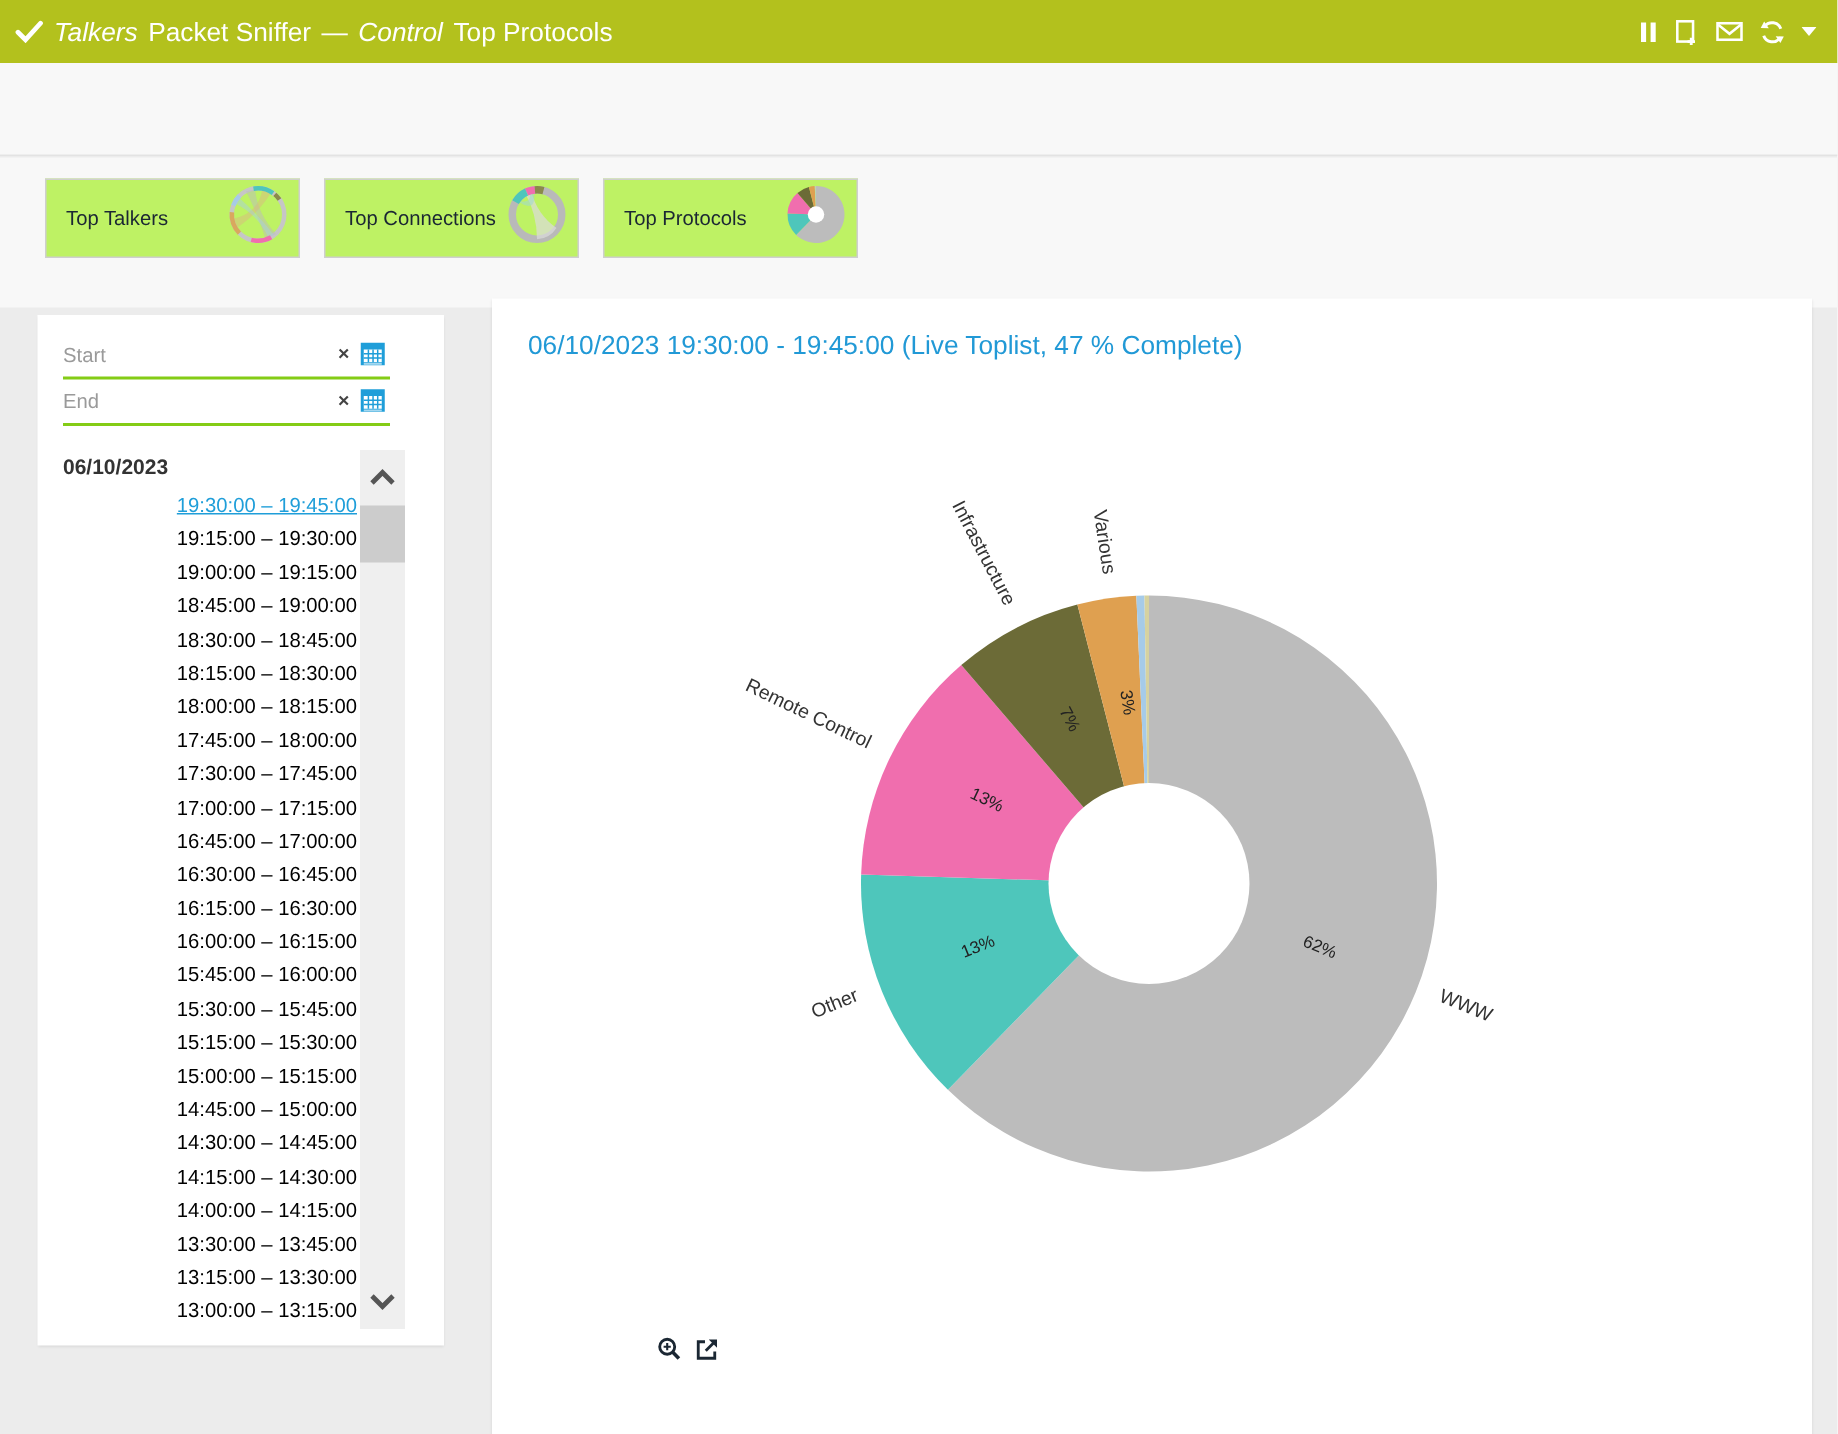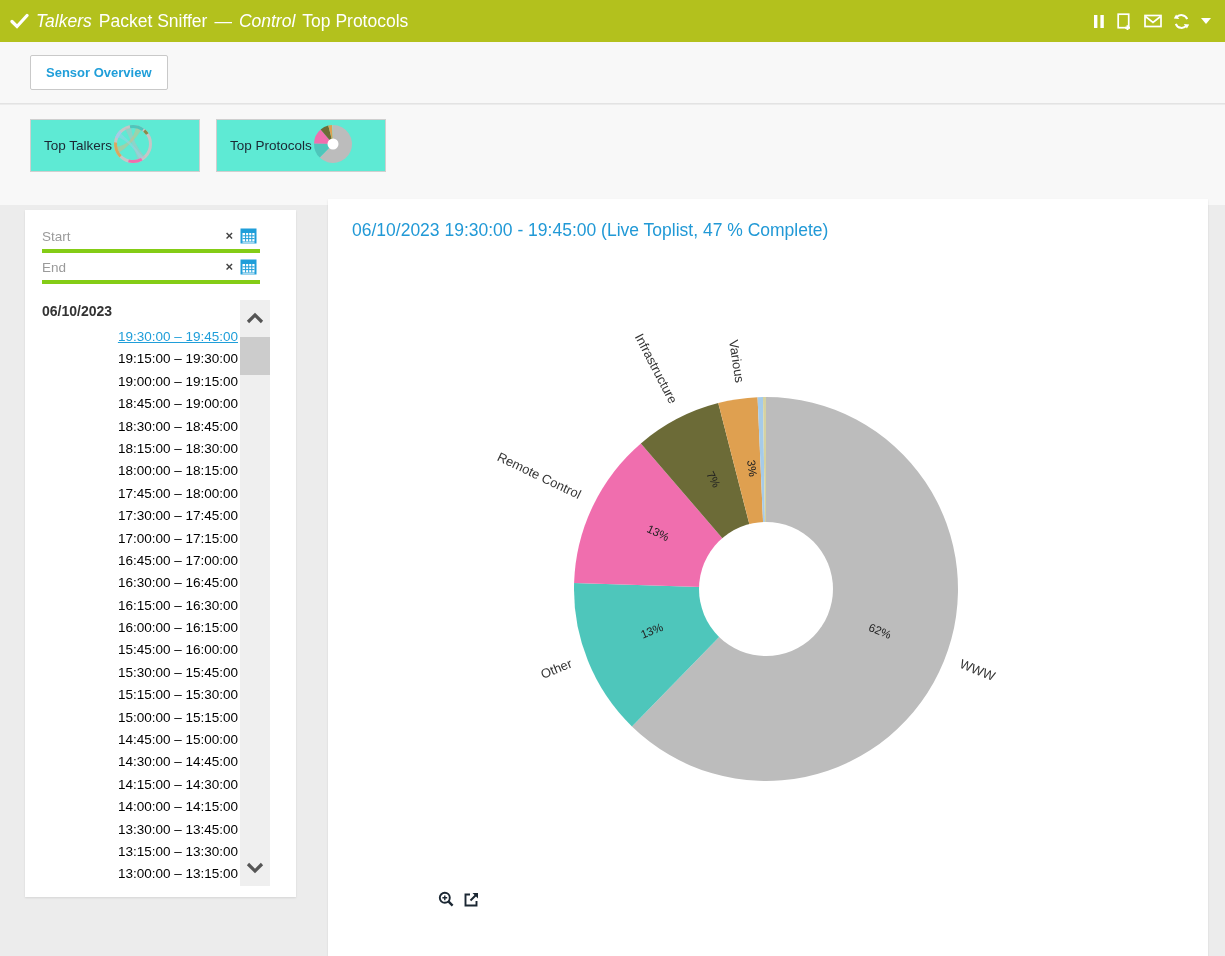--- a/index.html
+++ b/index.html
@@ -34,33 +34,33 @@
     background:#fff; border:1px solid #c9c9c9; border-radius:2px;
     color:#1f9ed9; font-weight:bold; font-size:13px;
     padding:9px 15px; cursor:pointer; font-family:inherit;
   }
   .band2 {
     position:absolute; left:0; top:105px; width:1225px; height:100px;
     background:#f8f8f8;
     display:flex; align-items:flex-start; padding:14px 0 0 30px; gap:16px;
   }
   .tabcard {
-    width:170px; height:53px; background:#5eead4; border:1px solid #cfcfcf;
-    display:flex; align-items:center; justify-content:flex-start;
+    width:170px; height:53px; background:#bef264; border:1px solid #cfcfcf;
+    display:flex; align-items:center; justify-content:space-between;
     padding:0 6px 0 13px; cursor:pointer;
   }
   .tabcard .tlabel { font-size:13.5px; color:#1b2733; }
   
   .sidebar {
     position:absolute; left:25px; top:210px; width:271px; height:687px;
     background:#fff; box-shadow:0 1px 2px rgba(0,0,0,0.10);
   }
   .inrow {
     position:relative; height:31px; margin:0 36px 0 17px;
-    border-bottom:4px solid #84cc16;
+    border-bottom:2px solid #84cc16;
   }
   .inrow.first { margin-top:12px; }
   .inrow input {
     border:none; outline:none; width:140px; height:28px;
     font-size:13.5px; color:#333; font-family:inherit; background:transparent;
   }
   .inrow input::placeholder { color:#9a9a9a; }
   .clear-x {
     position:absolute; right:27px; top:7px; font-size:13px; font-weight:bold;
     color:#444; cursor:pointer; line-height:14px;
@@ -141,37 +141,49 @@
     </span>
     <span class="hicon">
       <svg width="10" height="6" viewBox="0 0 10 6">
           <polygon points="0,0 10,0 5,6" fill="#fff"></polygon>
         </svg>
     </span>
   </div>
 </div>
 
 <div class="band1">
-  <button class="btn">Sensor Overview</button>
 </div>
 
 <div class="band2">
   <div class="tabcard">
     <span class="tlabel">Top Talkers</span>
     <span>
       <svg width="42" height="42" viewBox="0 0 42 42">
         <circle cx="21" cy="21" r="17.5" fill="none" stroke="#c6c6c6" stroke-width="3"></circle>
         <path d="M19 4.5 Q21 21 33 34 L26 37 Q21 21 13 5.5 Z" fill="#bbbbbb" opacity="0.5"></path>
         <path d="M5 31 Q21 21 30 5.8 L24 4 Q21 21 3.8 24 Z" fill="#d9b97f" opacity="0.5"></path>
         <path d="M5.5 13.5 Q21 21 28 36.5 L31.5 34.5 Q21 21 8 9.5 Z" fill="#a6cbe8" opacity="0.45"></path>
         <path d="M18 3.8 A17.5 17.5 0 0 1 31 6.7" fill="none" stroke="#4ec6bb" stroke-width="3"></path>
         <path d="M29.75 36.2 A17.5 17.5 0 0 1 16.5 37.9" fill="none" stroke="#f06eae" stroke-width="3"></path>
         <path d="M8.6 33.4 A17.5 17.5 0 0 1 3.6 19.5" fill="none" stroke="#d9a85e" stroke-width="3"></path>
         <path d="M4.6 15 A17.5 17.5 0 0 1 8.6 8.6" fill="none" stroke="#a6cbe8" stroke-width="3"></path>
         <path d="M32.2 7.6 A17.5 17.5 0 0 1 35.3 11" fill="none" stroke="#8a8a4a" stroke-width="3"></path>
+      </svg>
+    </span>
+  </div>
+  <div class="tabcard">
+    <span class="tlabel">Top Connections</span>
+    <span>
+      <svg width="42" height="42" viewBox="0 0 42 42">
+        <circle cx="21" cy="21" r="16.5" fill="none" stroke="#b9b9b9" stroke-width="5"></circle>
+        <path d="M17 5 Q21 21 34 30 A16.5 16.5 0 0 1 21 37.5 Q21 21 13 6.5 Z" fill="#dcdcdc" opacity="0.7"></path>
+        <path d="M8 12 Q21 21 19 5.2 L16 6 Q18 14 8 12 Z" fill="#9fd8d2" opacity="0.55"></path>
+        <path d="M14 6 A16.5 16.5 0 0 1 19.6 4.6" fill="none" stroke="#f06eae" stroke-width="5"></path>
+        <path d="M19.6 4.6 A16.5 16.5 0 0 1 25.3 5.1" fill="none" stroke="#8a8a4a" stroke-width="5"></path>
+        <path d="M6.7 12.75 A16.5 16.5 0 0 1 14 6" fill="none" stroke="#4ec6bb" stroke-width="5"></path>
       </svg>
     </span>
   </div>
   <div class="tabcard">
     <span class="tlabel">Top Protocols</span>
     <span>
       <svg id="mini-protocols" width="42" height="42" viewBox="0 0 42 42">
           <path d="M 21 21 L 21 2 A 19 19 0 1 1 7.734857039124023 34.602793177414796 Z" fill="#bcbcbc"></path>
           <path d="M 21 21 L 7.734857039124023 34.602793177414796 A 19 19 0 0 1 2.0093753530511016 20.403195577515554 Z" fill="#4ec6bb"></path>
           <path d="M 21 21 L 2.0093753530511016 20.403195577515554 A 19 19 0 0 1 8.615159219283296 6.591123609514291 Z" fill="#f06eae"></path>

